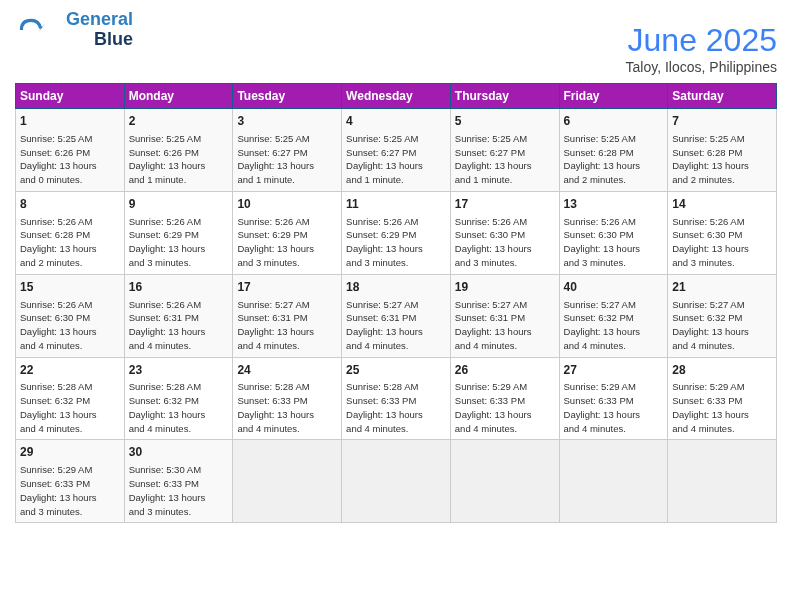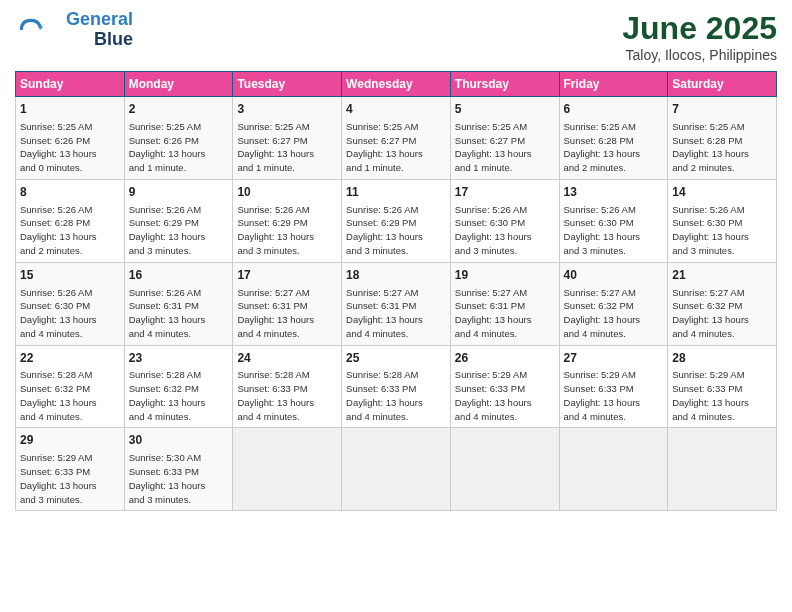--- a/index.html
+++ b/index.html
@@ -33,34 +33,35 @@
     }
     .logo-icon {
       width: 32px;
       height: 32px;
     }
     .title-block {
       text-align: right;
     }
     .month-title {
       font-size: 32px;
-      font-weight: bold;
-      color: #14532d;
+      font-weight: normal;
+      color: #3b82f6;
+      margin-top: 12px;
     }
     .location-title {
       font-size: 14px;
       color: #444;
     }
     .calendar-table {
       width: 100%;
       border-collapse: collapse;
       font-size: 10.5px;
     }
     .calendar-table thead th {
-      background-color: #ec4899;
+      background-color: #a21caf;
       color: #fff;
       font-size: 12px;
       font-weight: bold;
       padding: 5px 4px;
       text-align: left;
       border: 1px solid #1a5a8a;
     }
     .calendar-table tbody td {
       vertical-align: top;
       border: 1px solid #ccc;

